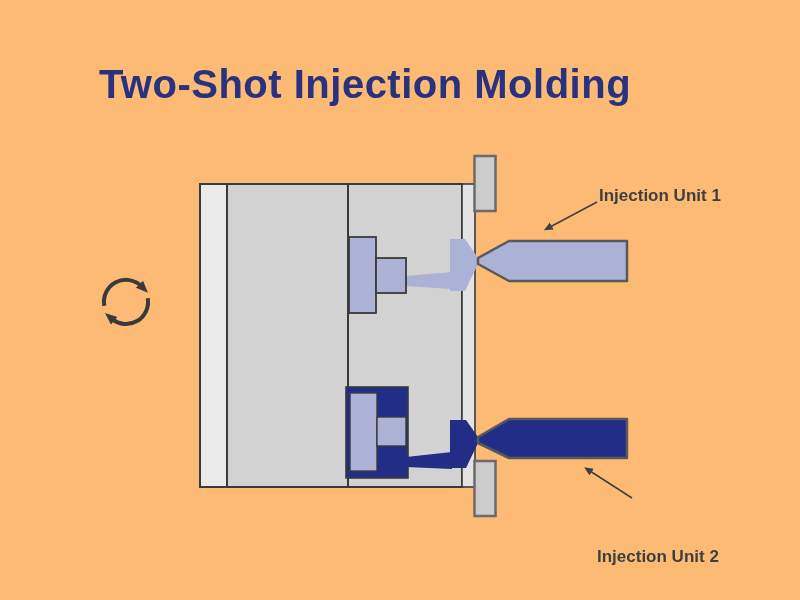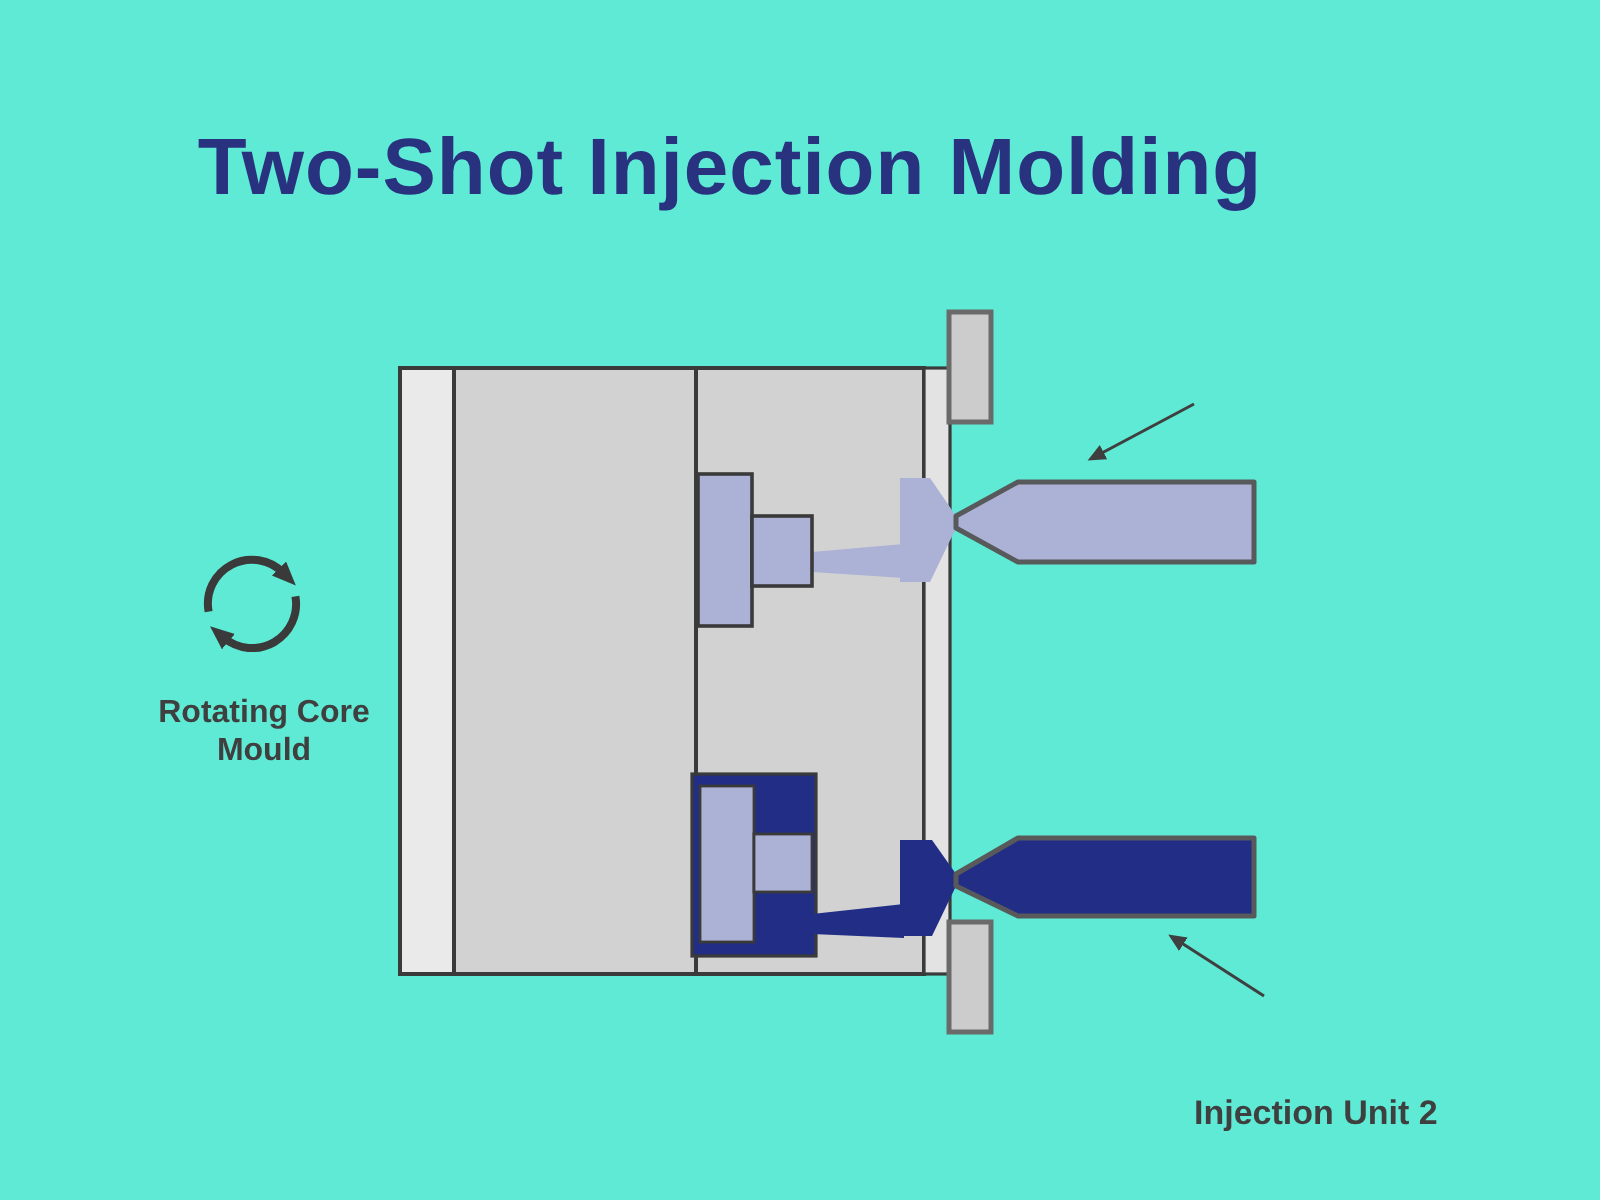--- a/index.html
+++ b/index.html
@@ -1,19 +1,19 @@
 <!DOCTYPE html>
 <html><head>
 <meta charset="utf-8">
 <style>
   html,body{margin:0;padding:0;background:#ffffff;}
   .stage{
     position:relative;
     width:800px;height:600px;
-    background:#5eead4;
+    background:#fdba74;
     overflow:hidden;
     font-family:"Liberation Sans", sans-serif;
   }
   .title{
     position:absolute;
     left:0; top:62px;
     width:730px;
     margin:0;
     text-align:center;
     font-size:40px;
@@ -78,21 +78,18 @@
 
     <g>
       <path d="M 104.3 305.8 A 22 22 0 0 1 141.6 286.4" fill="none" stroke="#3a3a3a" stroke-width="4" marker-end="url(#rotArrow)"></path>
       <path d="M 147.7 298.2 A 22 22 0 0 1 111.9 318.9" fill="none" stroke="#3a3a3a" stroke-width="4" marker-end="url(#rotArrow)"></path>
     </g>
 
     <line x1="597" y1="202" x2="550" y2="227" stroke="#3f3f3f" stroke-width="1.5" marker-end="url(#labelArrow)"></line>
     <line x1="632" y1="498" x2="590" y2="471" stroke="#3f3f3f" stroke-width="1.5" marker-end="url(#labelArrow)"></line>
   </svg>
 
+  <div class="lbl lbl-unit1">Injection Unit 1</div>
 
   <div class="lbl lbl-unit2">Injection Unit 2</div>
 
-  <div class="lbl lbl-rot">
-    <div>Rotating Core</div>
-    <div>Mould</div>
-  </div>
 
 </div>
 
 </body></html>

